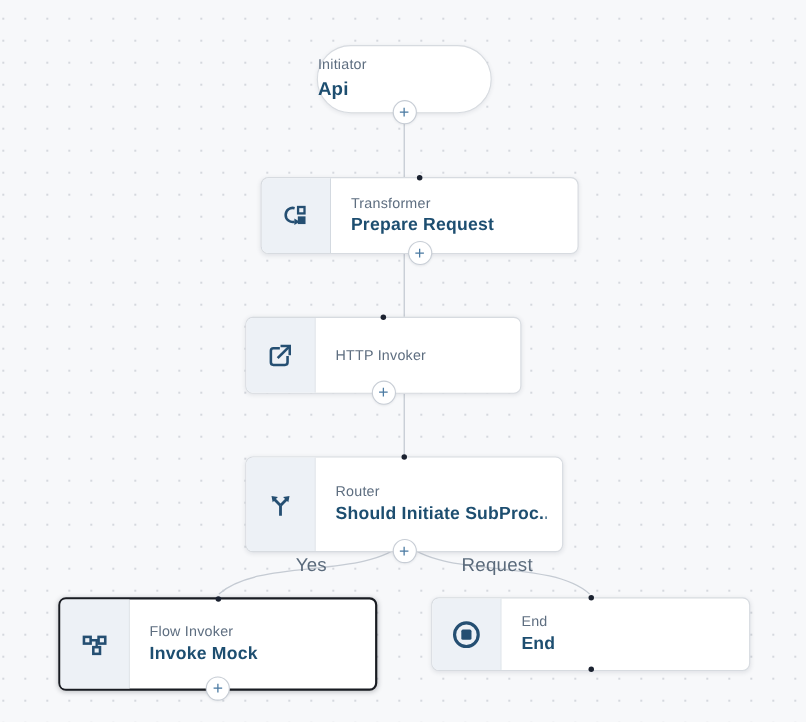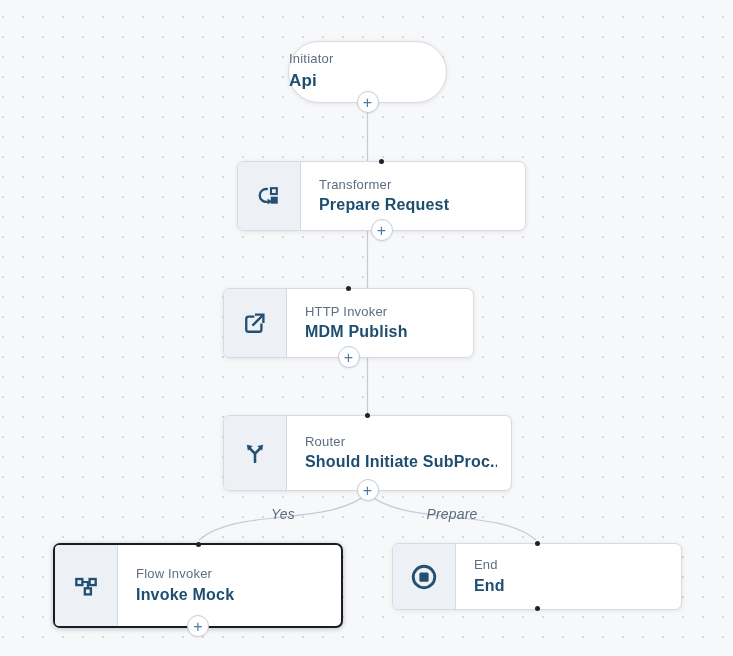--- a/index.html
+++ b/index.html
@@ -71,38 +71,38 @@
   .conn-dot{
     position:absolute;left:50%;width:5px;height:5px;margin-left:-2.5px;
     background:#1b2230;border-radius:50%;z-index:5;
   }
   .conn-dot.top{top:-3px;}
   .conn-dot.bottom{bottom:-2px;}
 
   
   .edge-label{
     position:absolute;z-index:3;transform:translate(-50%,-50%);
-    font-size:14px;color:#5b6b7c;letter-spacing:.2px;white-space:nowrap;font-style:italic;
+    font-size:17px;color:#5b6b7c;letter-spacing:.2px;white-space:nowrap;
   }
 </style>
 </head>
 <body>
 
 <div class="canvas">
 
   <svg class="edges" viewBox="0 0 733 656">
     <path d="M367.5 104 V161"></path>
     <path d="M367.5 231 V288"></path>
     <path d="M367.5 358 V415"></path>
     <path d="M367.5 493 C 332 527, 236 507, 199 540"></path>
     <path d="M367.5 493 C 403 527, 499 507, 536 540"></path>
   </svg>
 
   <div class="edge-label" style="left:283px;top:514px">Yes</div>
-  <div class="edge-label" style="left:452px;top:514px">Prepare</div>
+  <div class="edge-label" style="left:452px;top:514px">Request</div>
 
   <div class="pill" style="left:288px;top:41px;width:159px;height:62px;">
     <div class="node-type">Initiator</div>
     <div class="node-name">Api</div>
     <button class="add-btn">+</button>
   </div>
 
   <div class="node" style="left:223px;top:161px;width:289px;height:70px;margin-left:14px;">
     <div class="icon-box">
       <svg width="28" height="28" viewBox="0 0 24 24">
@@ -123,27 +123,26 @@
   <div class="node" style="left:223px;top:288px;width:251px;height:70px;">
     <div class="icon-box">
       <svg width="28" height="28" viewBox="0 0 24 24" fill="none" stroke="#254f72" stroke-width="2" stroke-linecap="square">
         <path d="M17.5 13.5 v4 a2 2 0 0 1 -2 2 h-9 a2 2 0 0 1 -2 -2 v-9 a2 2 0 0 1 2 -2 h4"></path>
         <path d="M10.5 13.5 L18.3 5.7"></path>
         <path d="M13 4.8 h6.2 v6.2"></path>
       </svg>
     </div>
     <div class="text-box">
       <div class="node-type">HTTP Invoker</div>
-      <div class="node-name">MDM Publish</div>
     </div>
     <div class="conn-dot top"></div>
     <button class="add-btn">+</button>
   </div>
 
-  <div class="node" style="left:223px;top:415px;width:289px;height:76px;">
+  <div class="node" style="left:223px;top:415px;width:289px;height:87px;">
     <div class="icon-box">
       <svg width="28" height="28" viewBox="0 0 24 24">
         <path d="M12 20.5 V12.5" stroke="#254f72" stroke-width="2.2" fill="none"></path>
         <path d="M12 12.5 L6.8 7.3" stroke="#254f72" stroke-width="2.2" fill="none"></path>
         <path d="M12 12.5 L17.2 7.3" stroke="#254f72" stroke-width="2.2" fill="none"></path>
         <path d="M5 5 L10 5.9 L5.9 10 Z" fill="#254f72"></path>
         <path d="M19 5 L14 5.9 L18.1 10 Z" fill="#254f72"></path>
       </svg>
     </div>
     <div class="text-box">

